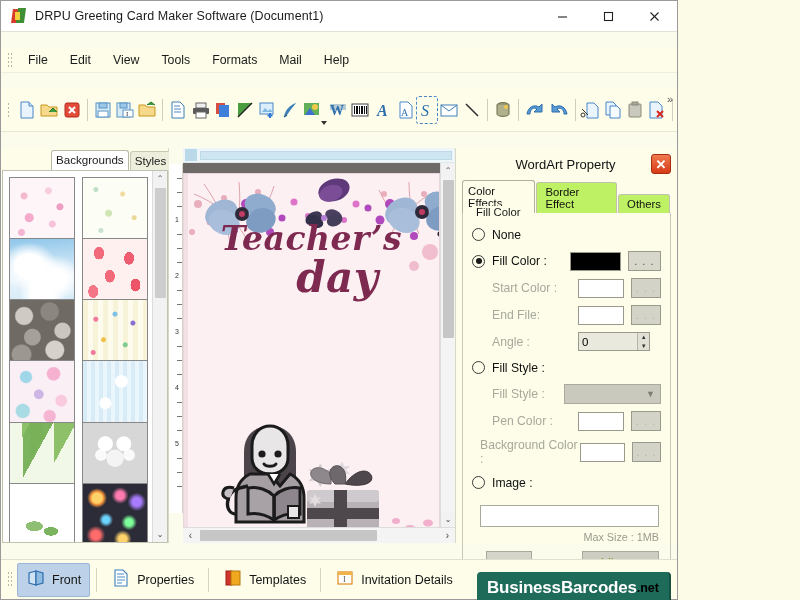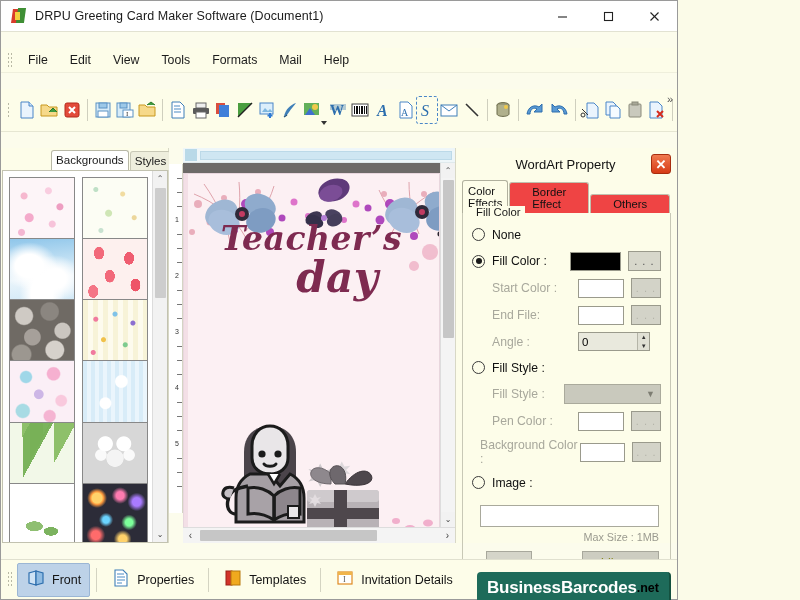--- a/index.html
+++ b/index.html
@@ -278,22 +278,22 @@
   .rp-head { display:flex; align-items:center; height:26px; position:relative; }
   .rp-title { flex:1 1 auto; text-align:center; font-size:13px; color:#121212; font-weight:400; padding-left:18px;}
   .rp-close {
     width:20px;height:20px;border-radius:3px;
     background:linear-gradient(#f07a50,#d63b16);
     border:1px solid #a82d0f; color:#fff; font-size:13px; font-weight:bold;
     display:flex;align-items:center;justify-content:center;
   }
   .rp-tabs { display:flex; margin-top:6px; align-items:flex-end; }
   .rp-tab {
-    font-size:11.3px; color:#111; padding:3px 22px;
-    background:#ef4444; border:1px solid #c0c0ae; border-bottom:none;
+    font-size:11.3px; color:#111; padding:3px 8px;
+    background:#bef264; border:1px solid #c0c0ae; border-bottom:none;
     border-radius:3px 3px 0 0; margin-right:1px;
   }
   .rp-tab.active { background:#fdfde9; border-color:#b0b09e; padding:4px 5px; }
   .group {
     border:1px solid #c8c8b6; border-top:none;
     flex:1 1 auto; padding:12px 9px 8px 9px; position:relative;
     display:flex; flex-direction:column;justify-content:center;
   }
   .group-label {
     position:absolute; top:-7px; left:9px; background:#fdfde9;

